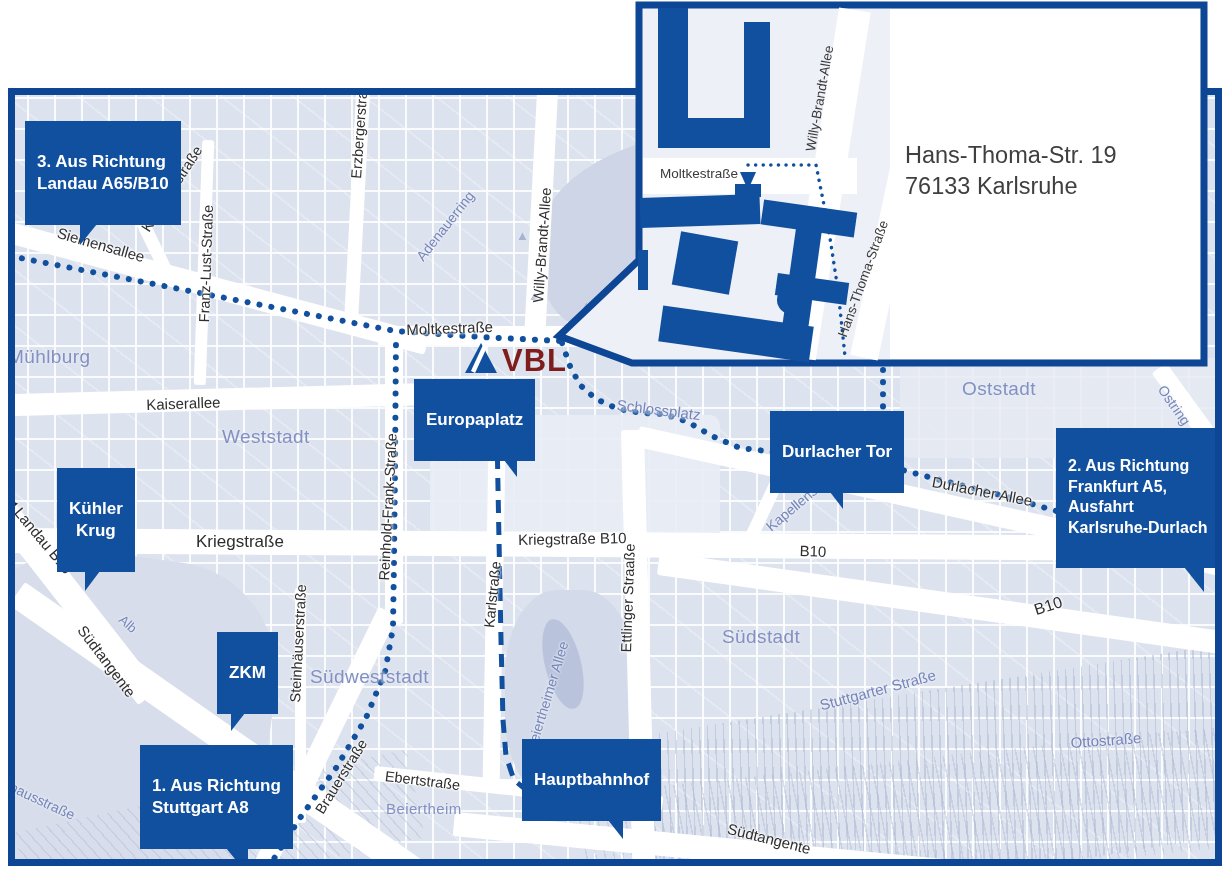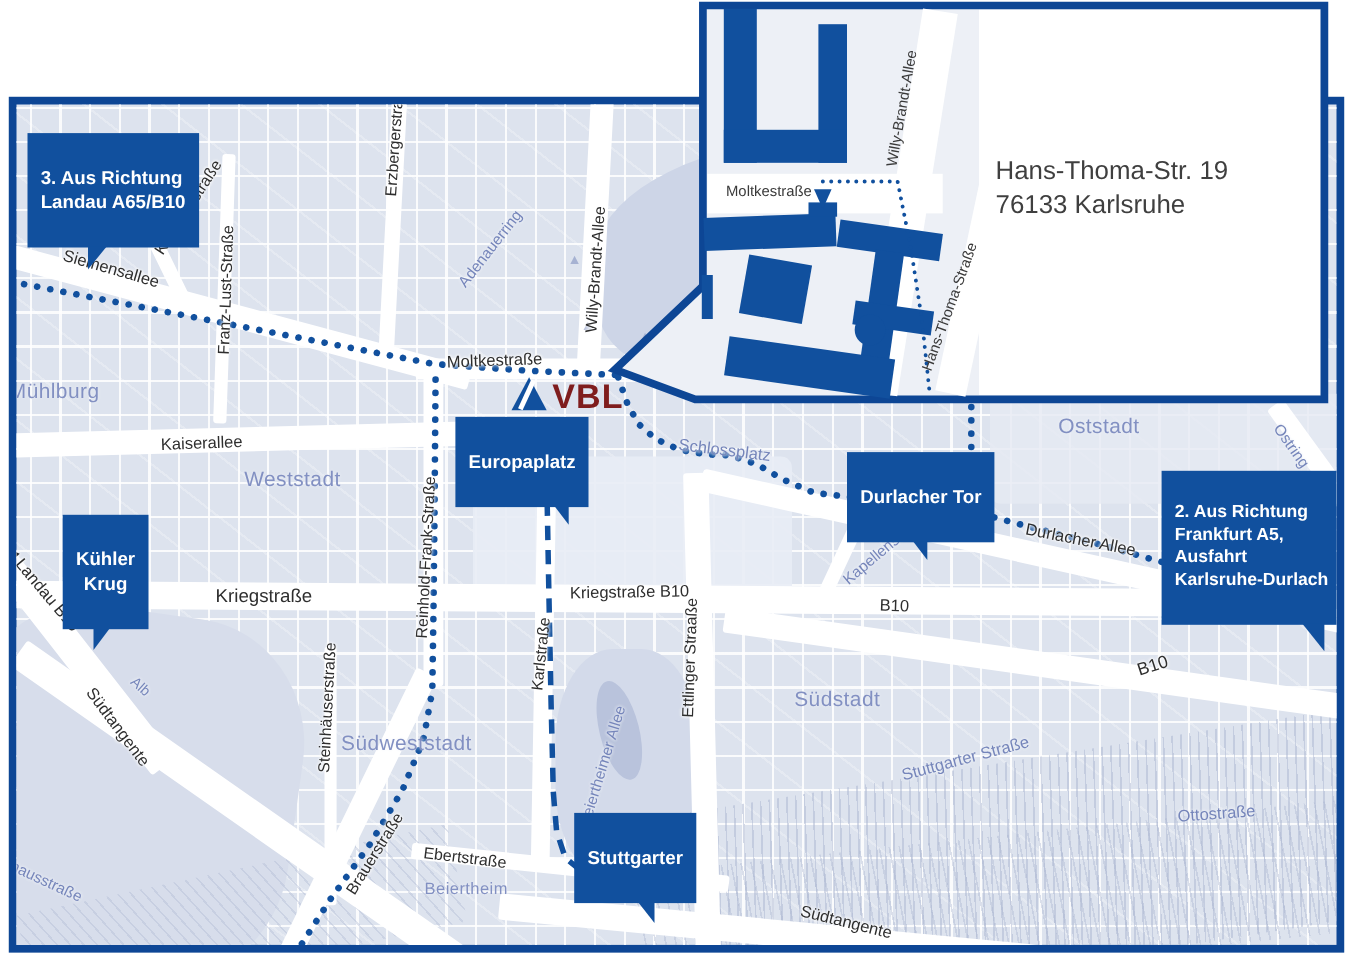--- a/index.html
+++ b/index.html
@@ -156,35 +156,44 @@
 Landau A65/B10</span>
         <span class="tail" style="left:55px;bottom:-20px;border-top:21px solid #11509e;border-right:17px solid transparent;"></span>
       </div>
       <div class="badge" style="left:1056px;top:428px;font-size:16px;">
         <span>2. Aus Richtung
 Frankfurt A5,
 Ausfahrt
 Karlsruhe-Durlach</span>
         <span class="tail" style="right:16px;bottom:-24px;border-top:25px solid #11509e;border-left:20px solid transparent;"></span>
       </div>
+      <div class="badge" style="left:140px;top:745px;">
+        <span>1. Aus Richtung
+Stuttgart A8</span>
+        <span class="tail" style="right:45px;bottom:-26px;border-top:27px solid #11509e;border-left:22px solid transparent;"></span>
+      </div>
       <div class="badge center" style="left:57px;top:468px;">
         <span>Kühler
 Krug</span>
         <span class="tail" style="left:28px;bottom:-19px;border-top:20px solid #11509e;border-right:15px solid transparent;"></span>
       </div>
+      <div class="badge" style="left:217px;top:632px;">
+        <span>ZKM</span>
+        <span class="tail" style="left:14px;bottom:-17px;border-top:18px solid #11509e;border-right:14px solid transparent;"></span>
+      </div>
       <div class="badge" style="left:414px;top:379px;">
         <span>Europaplatz</span>
         <span class="tail" style="right:18px;bottom:-16px;border-top:17px solid #11509e;border-left:13px solid transparent;"></span>
       </div>
       <div class="badge" style="left:770px;top:411px;">
         <span>Durlacher Tor</span>
         <span class="tail" style="left:60px;bottom:-16px;border-top:17px solid #11509e;border-left:13px solid transparent;"></span>
       </div>
       <div class="badge" style="left:522px;top:739px;">
-        <span>Stuttgarter</span>
+        <span>Hauptbahnhof</span>
         <span class="tail" style="right:38px;bottom:-18px;border-top:19px solid #11509e;border-left:15px solid transparent;"></span>
       </div>
     </div>
   </div>
 
   <svg class="inset-svg" viewBox="0 0 1230 874">
     <path d="M 639,5 L 1204,5 L 1204,363 L 632,363 L 559,336 L 639,260 Z" fill="#edf0f6" stroke="#0d4695" stroke-width="7" stroke-linejoin="miter"></path>
 
     <rect x="890" y="9" width="310" height="350" fill="#ffffff"></rect>
     <rect x="643" y="158" width="214" height="36" fill="#ffffff"></rect>

